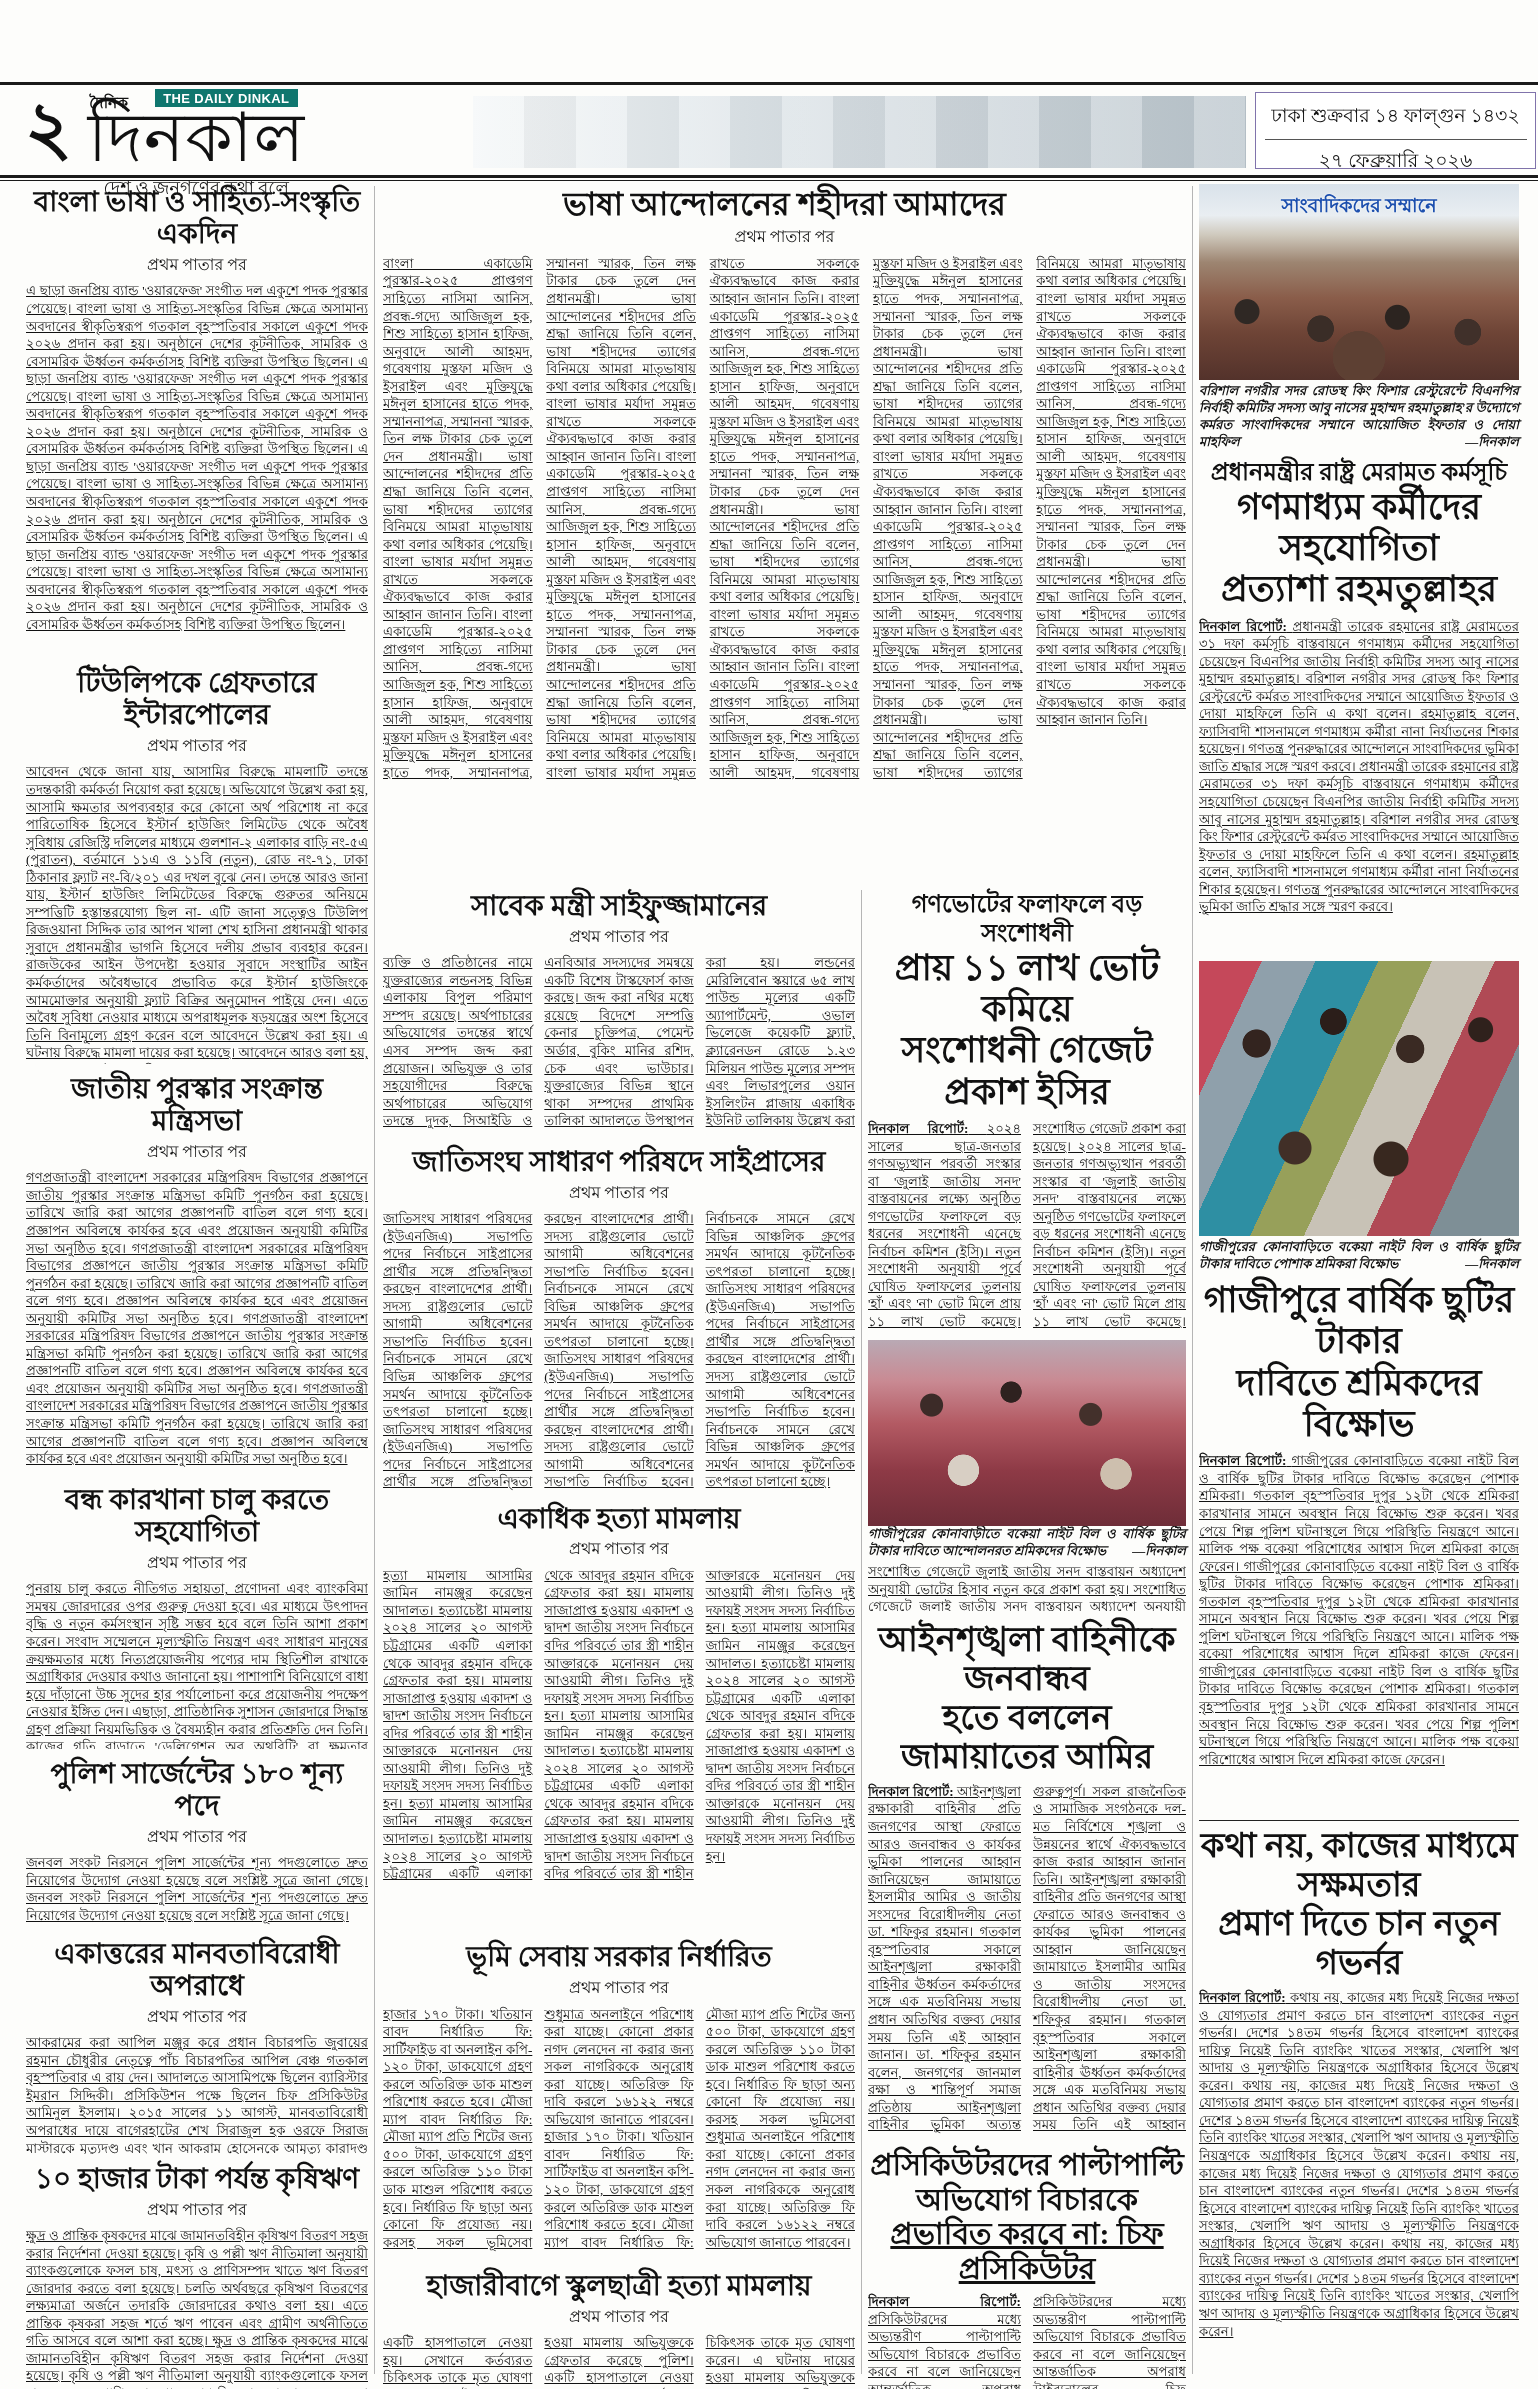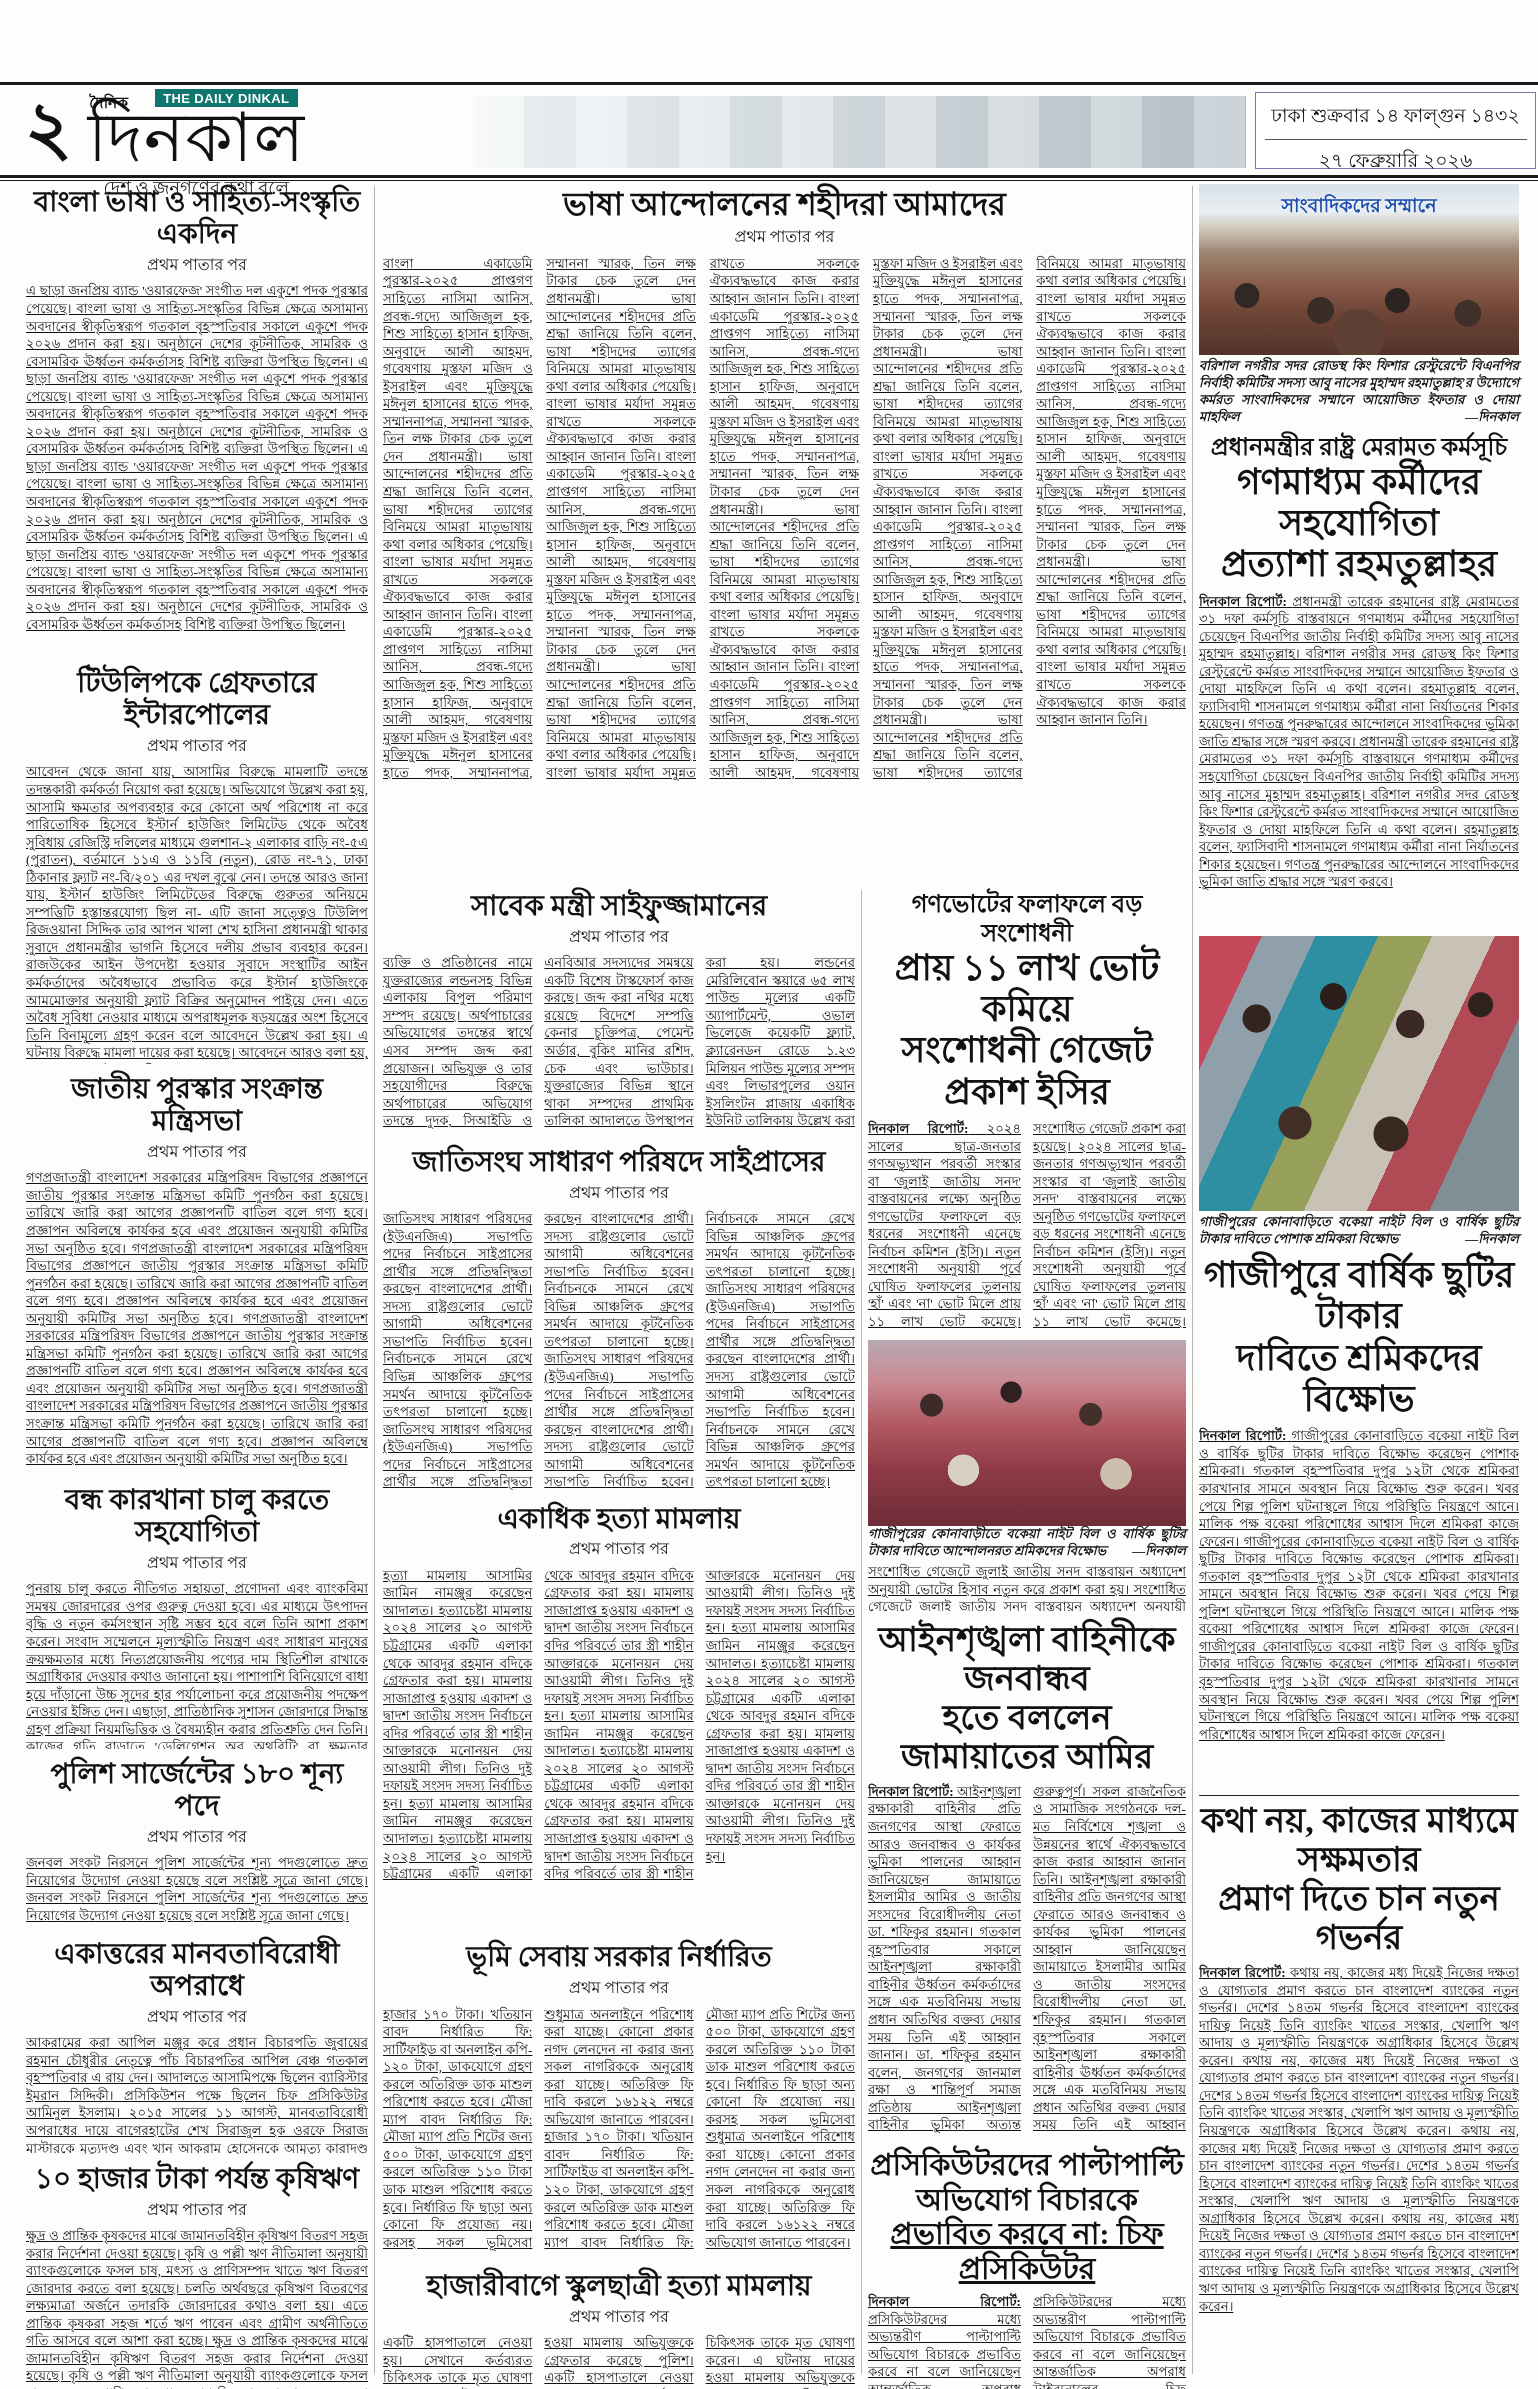--- a/index.html
+++ b/index.html
@@ -199,21 +199,21 @@
     <div class="article">
       <div class="hl" style="font-size:30px;">প্রসিকিউটরদের পাল্টাপাল্টি অভিযোগ বিচারকে</div>
       <div class="hl" style="font-size:30px;text-decoration:underline;">প্রভাবিত করবে না: চিফ প্রসিকিউটর</div>
       <p class="bodytext cols2" style="height:253px;margin:6.8px 0 0;"><span class="byline">দিনকাল রিপোর্ট:</span> <span>প্রসিকিউটরদের মধ্যে অভ্যন্তরীণ পাল্টাপাল্টি অভিযোগ বিচারকে প্রভাবিত করবে না বলে জানিয়েছেন আন্তর্জাতিক অপরাধ ট্রাইব্যুনালের চিফ প্রসিকিউটর। গতকাল বৃহস্পতিবার সাংবাদিকদের প্রশ্নের জবাবে তিনি বলেন, 'প্রসিকিউশন টিমের অভ্যন্তরীণ বিষয় ট্রাইব্যুনালের বিচারিক কার্যক্রমে কোনো প্রভাব ফেলবে না।' প্রসিকিউটরদের মধ্যে অভ্যন্তরীণ পাল্টাপাল্টি অভিযোগ বিচারকে প্রভাবিত করবে না বলে জানিয়েছেন আন্তর্জাতিক অপরাধ ট্রাইব্যুনালের চিফ প্রসিকিউটর। গতকাল বৃহস্পতিবার সাংবাদিকদের প্রশ্নের জবাবে তিনি বলেন, 'প্রসিকিউশন টিমের অভ্যন্তরীণ বিষয় ট্রাইব্যুনালের বিচারিক কার্যক্রমে কোনো প্রভাব ফেলবে না।' প্রসিকিউটরদের মধ্যে অভ্যন্তরীণ পাল্টাপাল্টি অভিযোগ বিচারকে প্রভাবিত করবে না বলে জানিয়েছেন আন্তর্জাতিক অপরাধ ট্রাইব্যুনালের চিফ প্রসিকিউটর। গতকাল বৃহস্পতিবার সাংবাদিকদের প্রশ্নের জবাবে তিনি বলেন, 'প্রসিকিউশন টিমের অভ্যন্তরীণ বিষয় ট্রাইব্যুনালের বিচারিক কার্যক্রমে কোনো প্রভাব ফেলবে না।'</span></p>
     </div>
   </div>
 
   <div class="abs" style="left:1199px;top:184px;width:320px;">
 
     <div class="article">
-      <div class="photo photo-iftar" style="height:171px;">
+      <div class="photo photo-iftar" style="height:196px;">
         <div class="overlaytext">সাংবাদিকদের সম্মানে</div>
       </div>
       <div class="caption" style="margin-top:3.4px;"><span>বরিশাল নগরীর সদর রোডস্থ কিং ফিশার রেস্টুরেন্টে বিএনপির নির্বাহী কমিটির সদস্য আবু নাসের মুহাম্মদ রহমাতুল্লাহ'র উদ্যোগে কর্মরত সাংবাদিকদের সম্মানে আয়োজিত ইফতার ও দোয়া মাহফিল</span> <span class="credit">—দিনকাল</span></div>
       <div class="kicker" style="margin-top:6.8px;">প্রধানমন্ত্রীর রাষ্ট্র মেরামত কর্মসূচি</div>
       <div class="hl hl-big">গণমাধ্যম কর্মীদের সহযোগিতা</div>
       <div class="hl hl-big">প্রত্যাশা রহমতুল্লাহর</div>
       <p class="bodytext" style="height:335px;margin:6.8px 0 0;"><span class="byline">দিনকাল রিপোর্ট:</span> <span>প্রধানমন্ত্রী তারেক রহমানের রাষ্ট্র মেরামতের ৩১ দফা কর্মসূচি বাস্তবায়নে গণমাধ্যম কর্মীদের সহযোগিতা চেয়েছেন বিএনপির জাতীয় নির্বাহী কমিটির সদস্য আবু নাসের মুহাম্মদ রহমাতুল্লাহ। বরিশাল নগরীর সদর রোডস্থ কিং ফিশার রেস্টুরেন্টে কর্মরত সাংবাদিকদের সম্মানে আয়োজিত ইফতার ও দোয়া মাহফিলে তিনি এ কথা বলেন। রহমাতুল্লাহ বলেন, ফ্যাসিবাদী শাসনামলে গণমাধ্যম কর্মীরা নানা নির্যাতনের শিকার হয়েছেন। গণতন্ত্র পুনরুদ্ধারের আন্দোলনে সাংবাদিকদের ভূমিকা জাতি শ্রদ্ধার সঙ্গে স্মরণ করবে। প্রধানমন্ত্রী তারেক রহমানের রাষ্ট্র মেরামতের ৩১ দফা কর্মসূচি বাস্তবায়নে গণমাধ্যম কর্মীদের সহযোগিতা চেয়েছেন বিএনপির জাতীয় নির্বাহী কমিটির সদস্য আবু নাসের মুহাম্মদ রহমাতুল্লাহ। বরিশাল নগরীর সদর রোডস্থ কিং ফিশার রেস্টুরেন্টে কর্মরত সাংবাদিকদের সম্মানে আয়োজিত ইফতার ও দোয়া মাহফিলে তিনি এ কথা বলেন। রহমাতুল্লাহ বলেন, ফ্যাসিবাদী শাসনামলে গণমাধ্যম কর্মীরা নানা নির্যাতনের শিকার হয়েছেন। গণতন্ত্র পুনরুদ্ধারের আন্দোলনে সাংবাদিকদের ভূমিকা জাতি শ্রদ্ধার সঙ্গে স্মরণ করবে।</span></p>
     </div>
 
     <div class="article">

